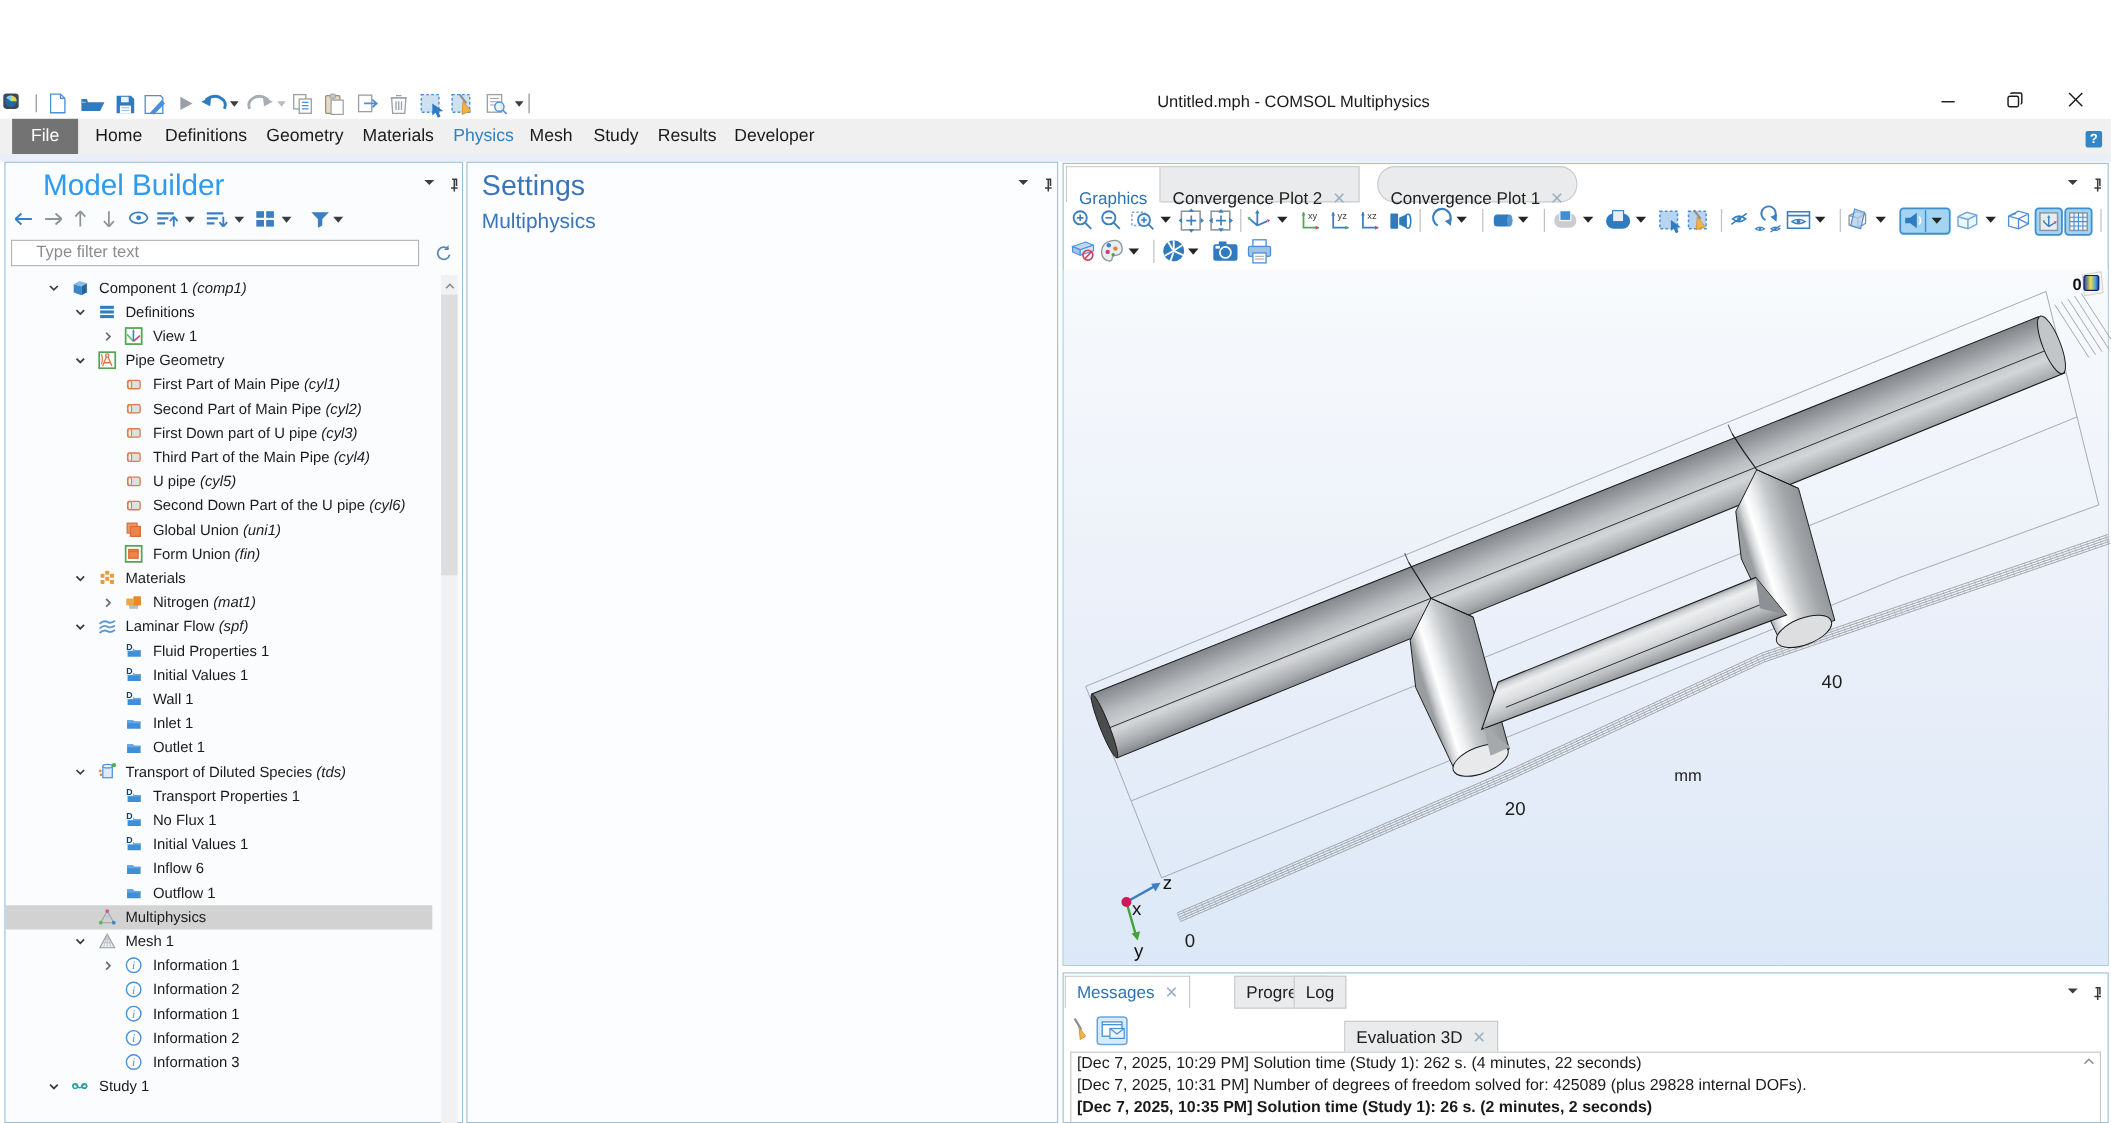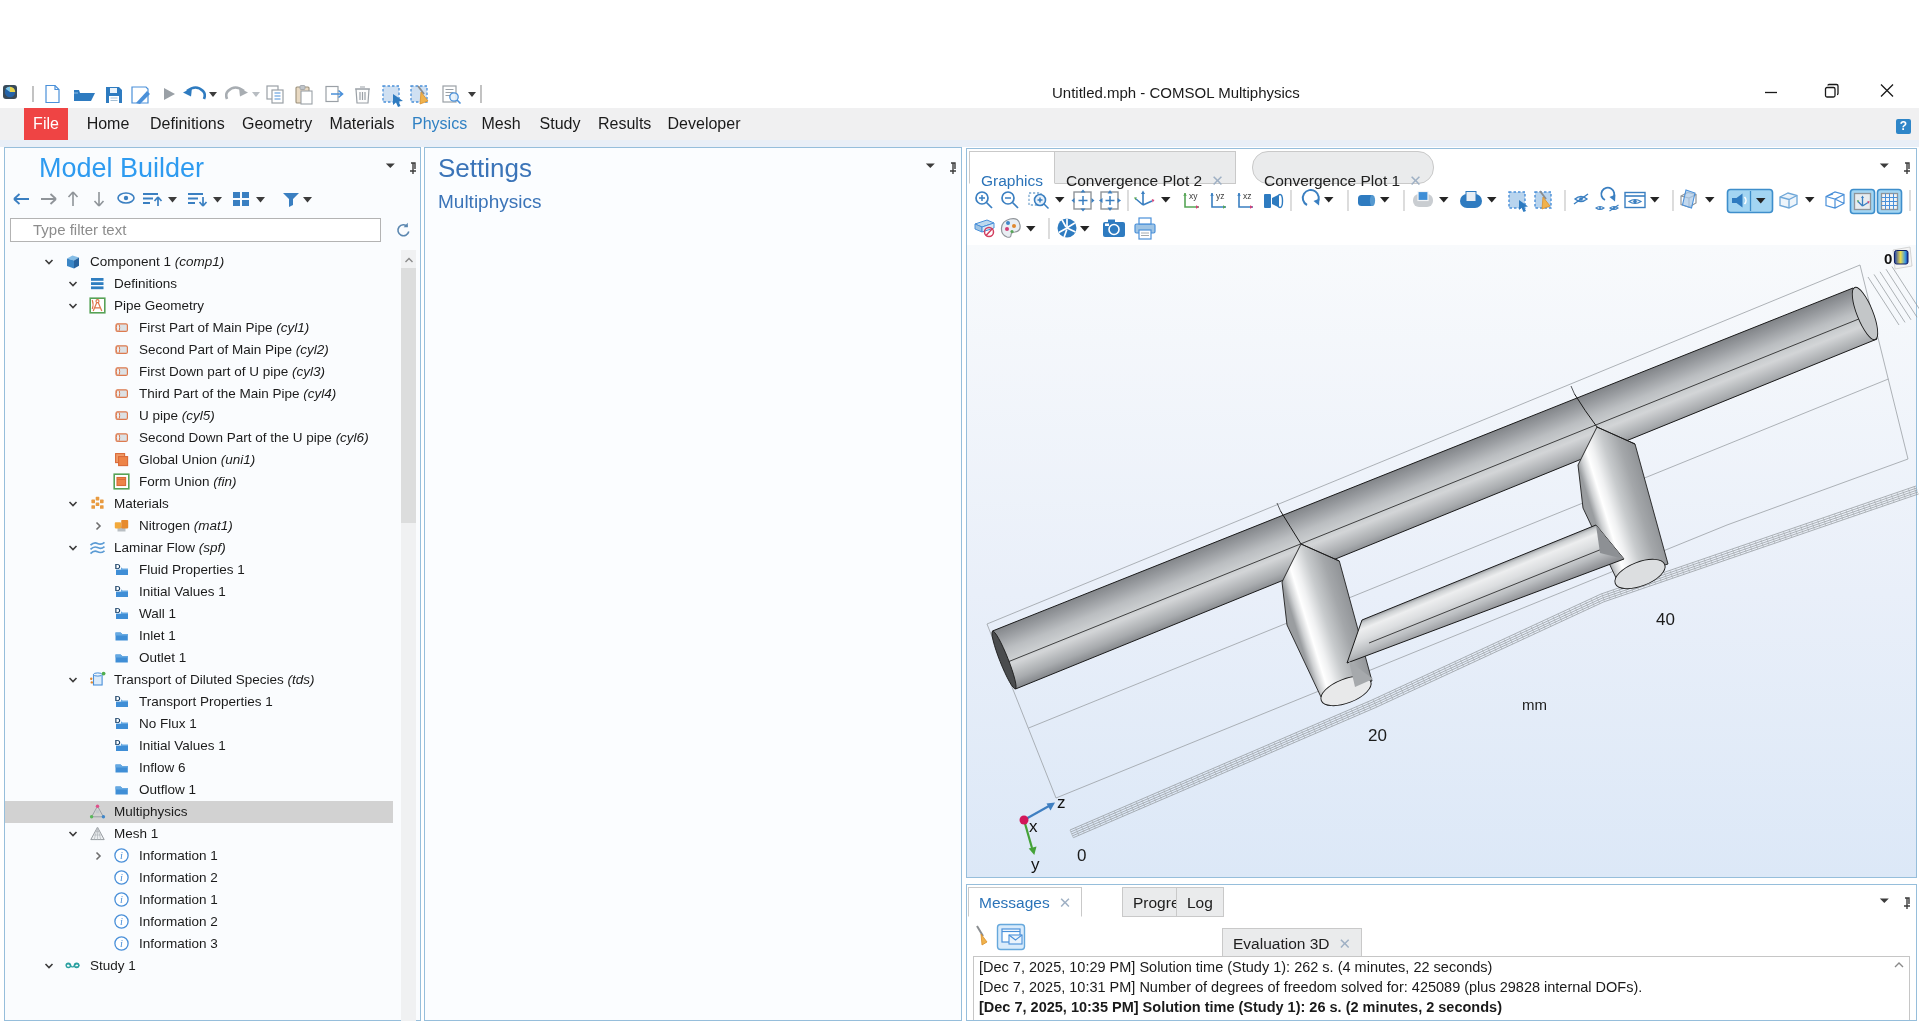--- a/index.html
+++ b/index.html
@@ -227,21 +227,21 @@
 
   <rect x="443" y="4" width="13" height="16" fill="#ffffff" stroke="#9aa0a6" stroke-width="1.2"></rect>
   <path d="M445.5 7.5 L453.5 7.5 M445.5 10.5 L453.5 10.5 M445.5 13.5 L450 13.5" stroke="#9aa0a6" stroke-width="1"></path>
   <circle cx="454" cy="15" r="4.2" fill="#e4f0fa" fill-opacity="0.85" stroke="#4a90d9" stroke-width="1.3"></circle>
   <path d="M457 18 L460.5 21.5" stroke="#4a90d9" stroke-width="1.6"></path>
   <path d="M468 10 L476 10 L472 15 Z" fill="#3c3c3c"></path>
   <path d="M481 3 L481 21" stroke="#9a9a9a" stroke-width="1.2"></path>
 </svg>
 
 <div id="ribbon">
-  <div class="rtab" style="left:24px; width:44px; background:#ef4444; color:#ffffff;">File</div>
+  <div class="rtab" style="left:11px; width:60px; background:#737373; color:#ffffff;">File</div>
   <div class="rtab" style="left:86px; width:44px;">Home</div>
   <div class="rtab" style="left:150px; width:74px;">Definitions</div>
   <div class="rtab" style="left:242px; width:70px;">Geometry</div>
   <div class="rtab" style="left:328px; width:68px;">Materials</div>
   <div class="rtab" style="left:412px; width:52px; color:#2f80c3;">Physics</div>
   <div class="rtab" style="left:480px; width:42px;">Mesh</div>
   <div class="rtab" style="left:538px; width:44px;">Study</div>
   <div class="rtab" style="left:598px; width:52px;">Results</div>
   <div class="rtab" style="left:666px; width:76px;">Developer</div>
   <div style="position:absolute; left:1896px; top:11px; width:15px; height:15px; background:#2f86c8; border-radius:2px; color:#fff; font-size:12px; font-weight:bold; text-align:center; line-height:15px;">?</div>
@@ -306,20 +306,29 @@
         <span class="tlab" style="left:85px">Component 1 <span class="tag">(comp1)</span></span>
       </div>
 <div class="trow">
         <svg class="cv" style="left:62px">
           <use href="#cv-d"></use>
         </svg>
         <svg class="ti" style="left:84px">
           <use href="#ic-defs"></use>
         </svg>
         <span class="tlab" style="left:109px">Definitions</span>
+      </div>
+<div class="trow">
+        <svg class="cv" style="left:87px">
+          <use href="#cv-r"></use>
+        </svg>
+        <svg class="ti" style="left:108px">
+          <use href="#ic-view"></use>
+        </svg>
+        <span class="tlab" style="left:134px">View 1</span>
       </div>
 <div class="trow">
         <svg class="cv" style="left:62px">
           <use href="#cv-d"></use>
         </svg>
         <svg class="ti" style="left:84px">
           <use href="#ic-pgeom"></use>
         </svg>
         <span class="tlab" style="left:109px">Pipe Geometry</span>
       </div>

